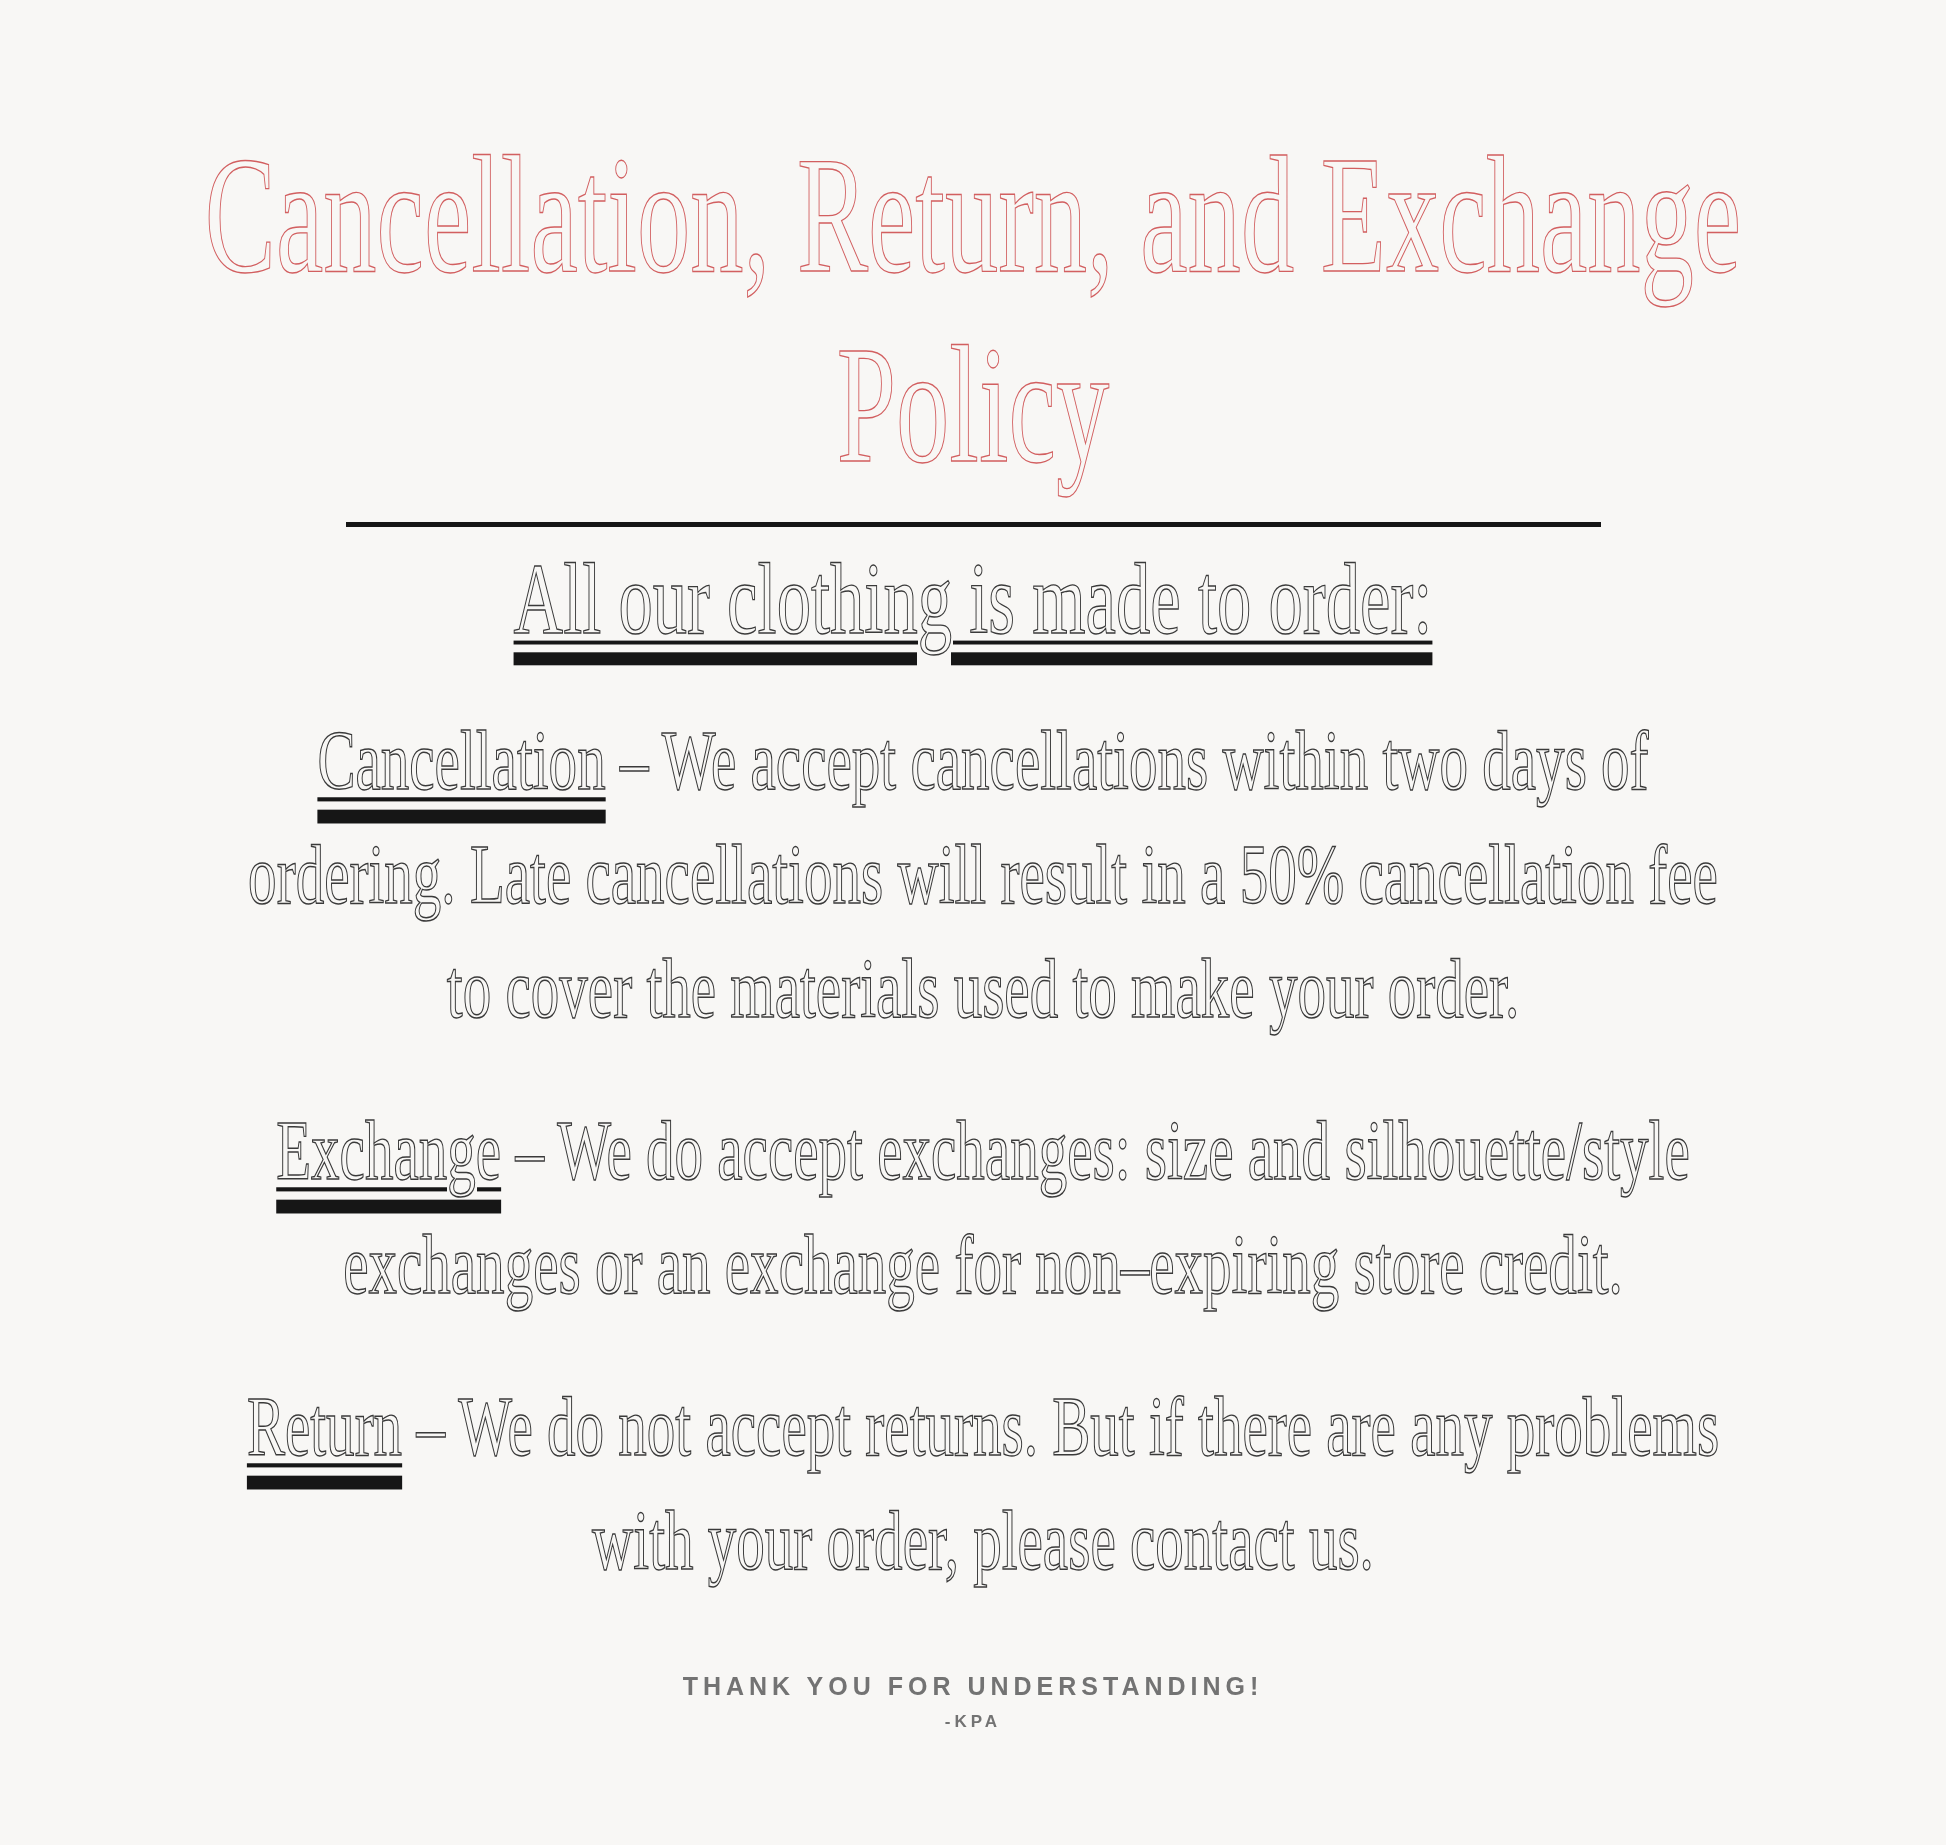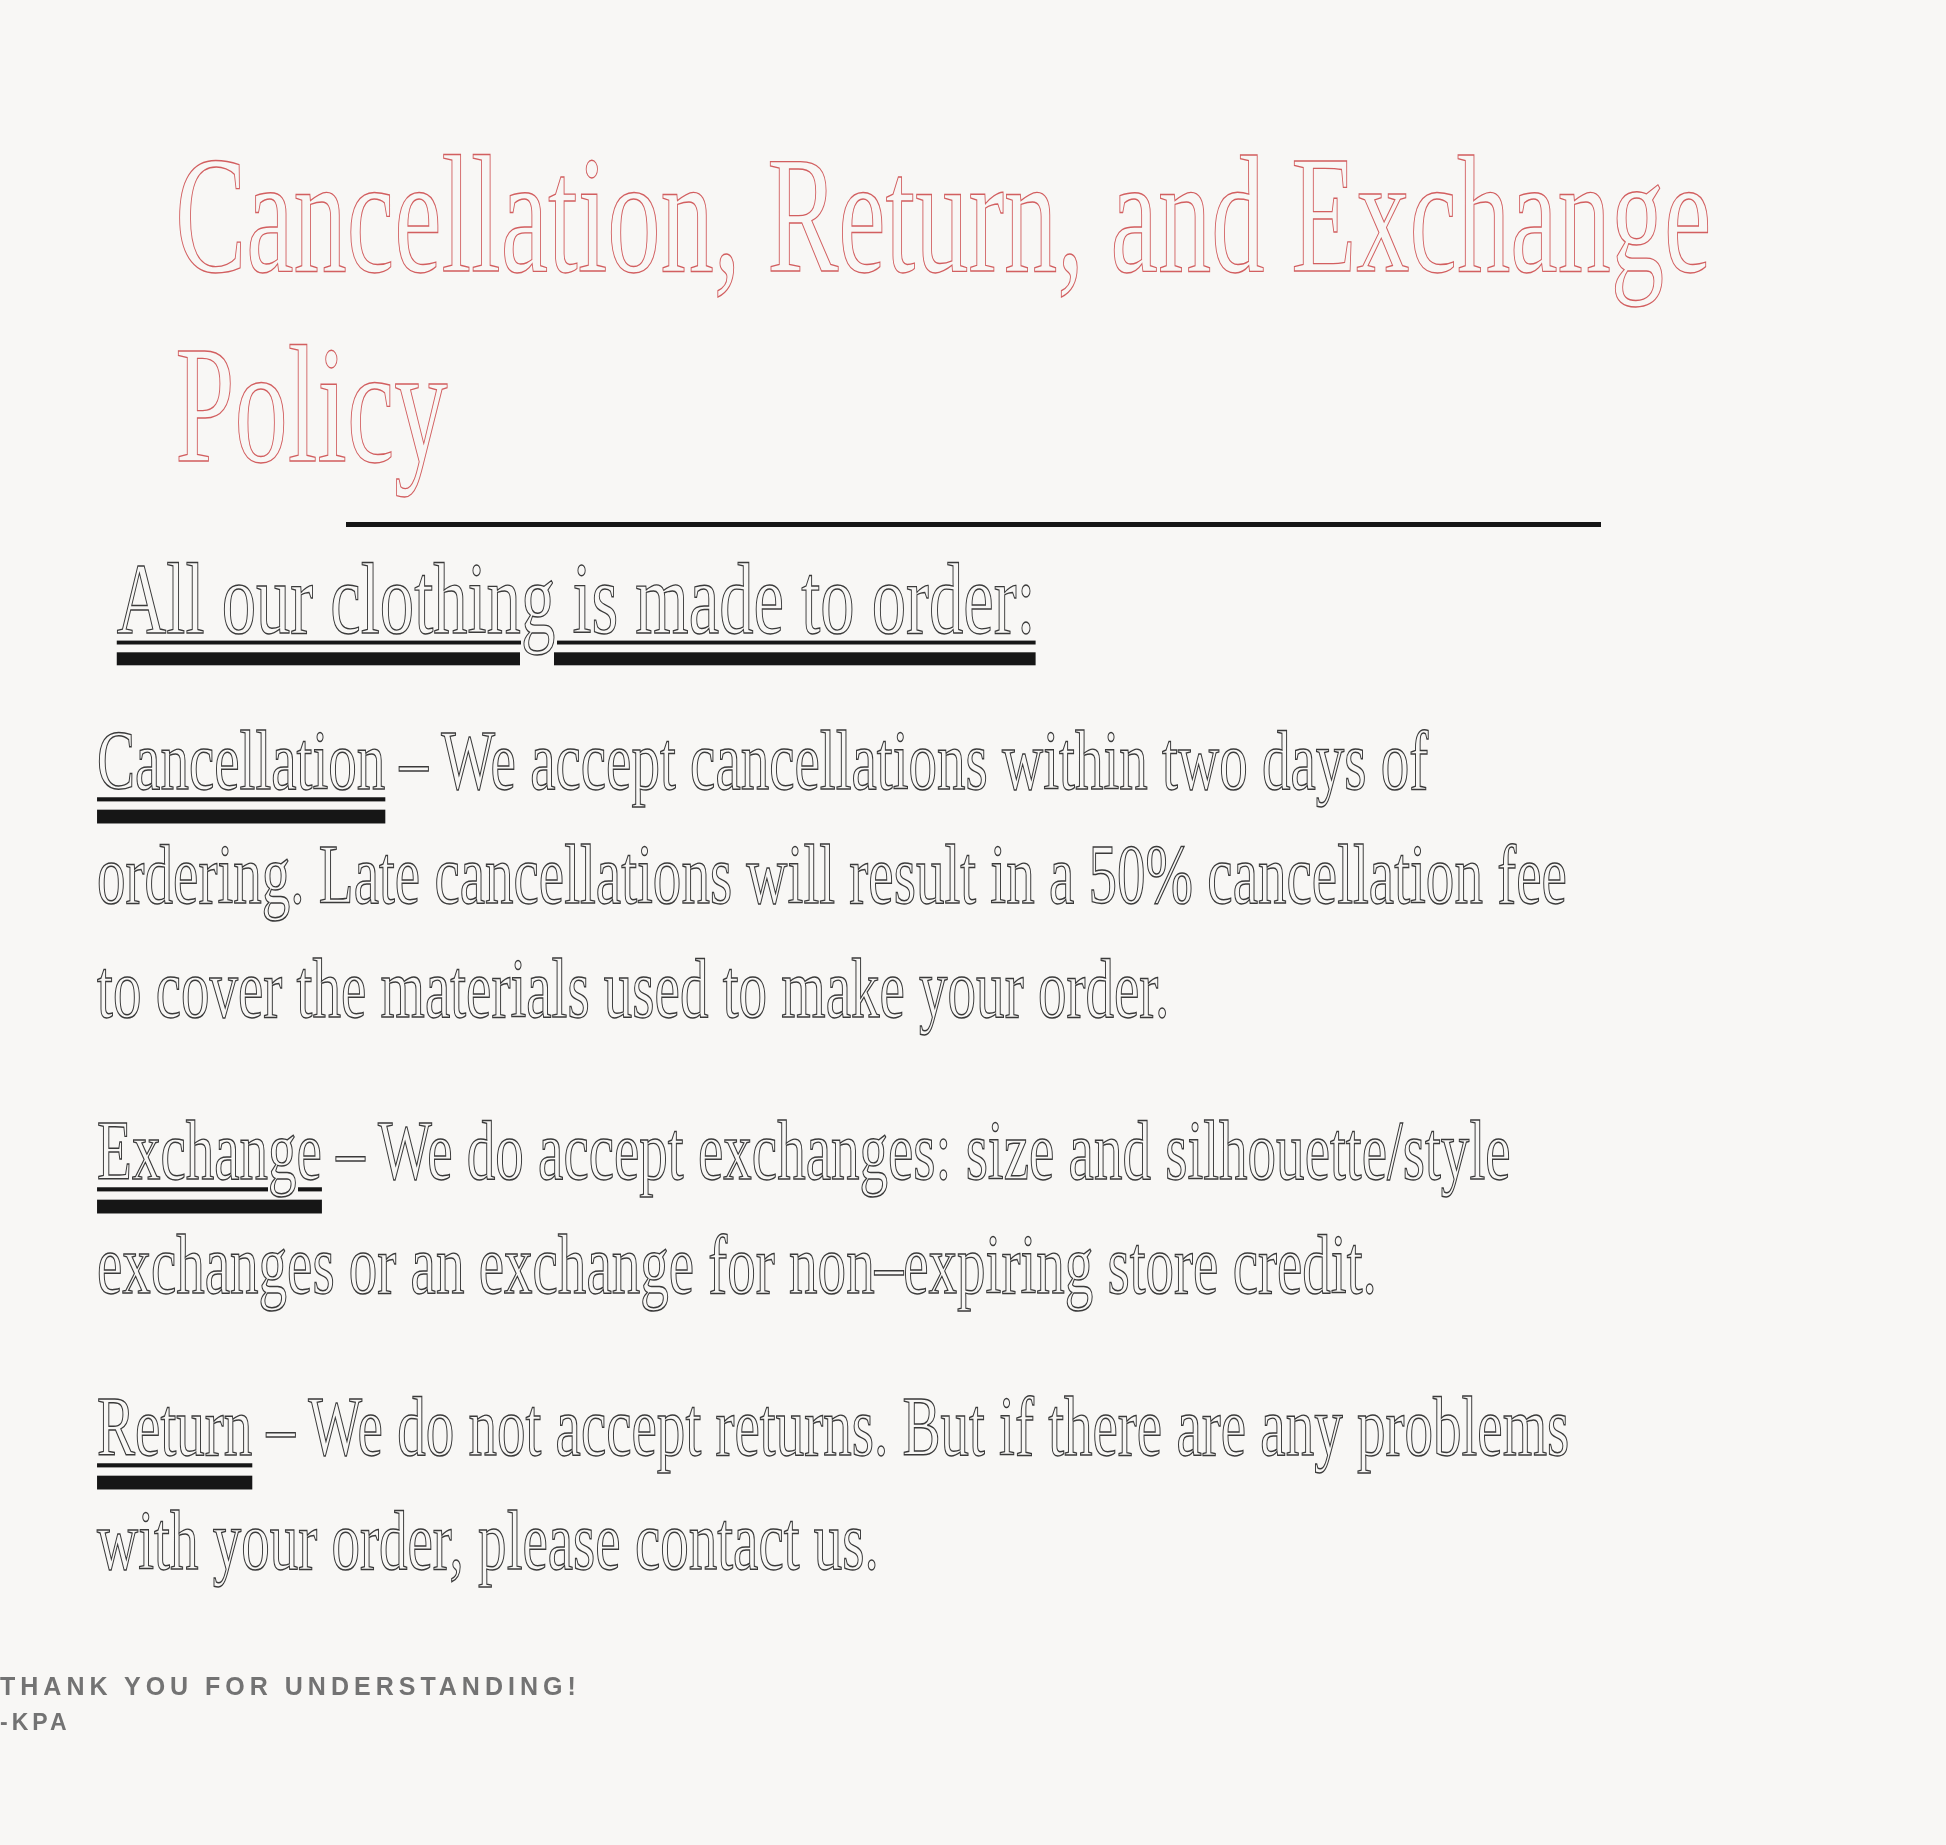--- a/index.html
+++ b/index.html
@@ -12,21 +12,21 @@
   html, body { width: 1946px; height: 1845px; }
   body {
     background: var(--bg);
     overflow: hidden;
     font-family: "Liberation Serif", serif;
   }
   .page {
     width: 1946px;
     height: 1764px;
     padding-top: 120px;
-    text-align: left;
+    text-align: center;
   }
   .line { white-space: nowrap; display: block; }
   .serif { font-family: "Liberation Serif", serif; color: var(--ink); }
 
   .title-line {
     font-size: 130px;
     line-height: 190px;
     color: var(--accent);
     transform: scale(0.82, 1.28);
     font-weight: normal;
@@ -69,21 +69,21 @@
     font-family: "Liberation Sans", sans-serif;
     color: #737373;
   }
   .footer-thanks {
     font-size: 25px;
     line-height: 38px;
     letter-spacing: 5px;
     font-weight: bold;
   }
   .footer-sig {
-    font-size: 23px;
+    font-size: 17px;
     line-height: 34px;
     letter-spacing: 4px;
     font-weight: bold;
   }
   
   @supports (-webkit-text-stroke: 1px #000) {
     .serif {
       color: transparent;
       -webkit-text-stroke: 1.05px var(--ink);
     }

